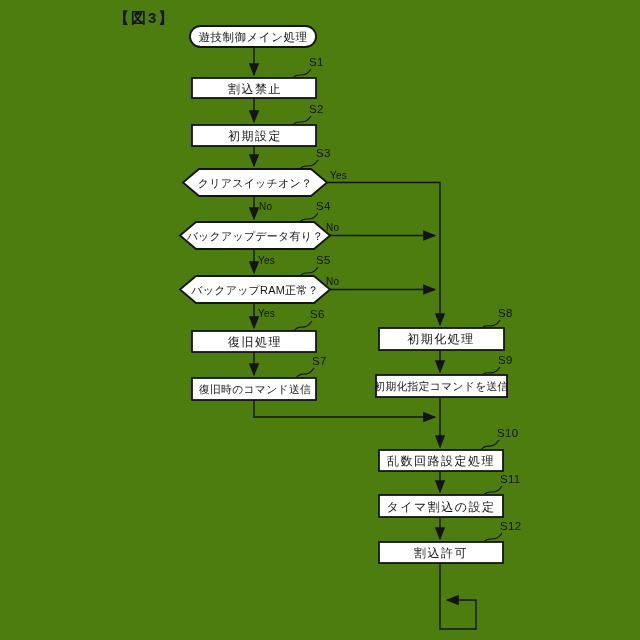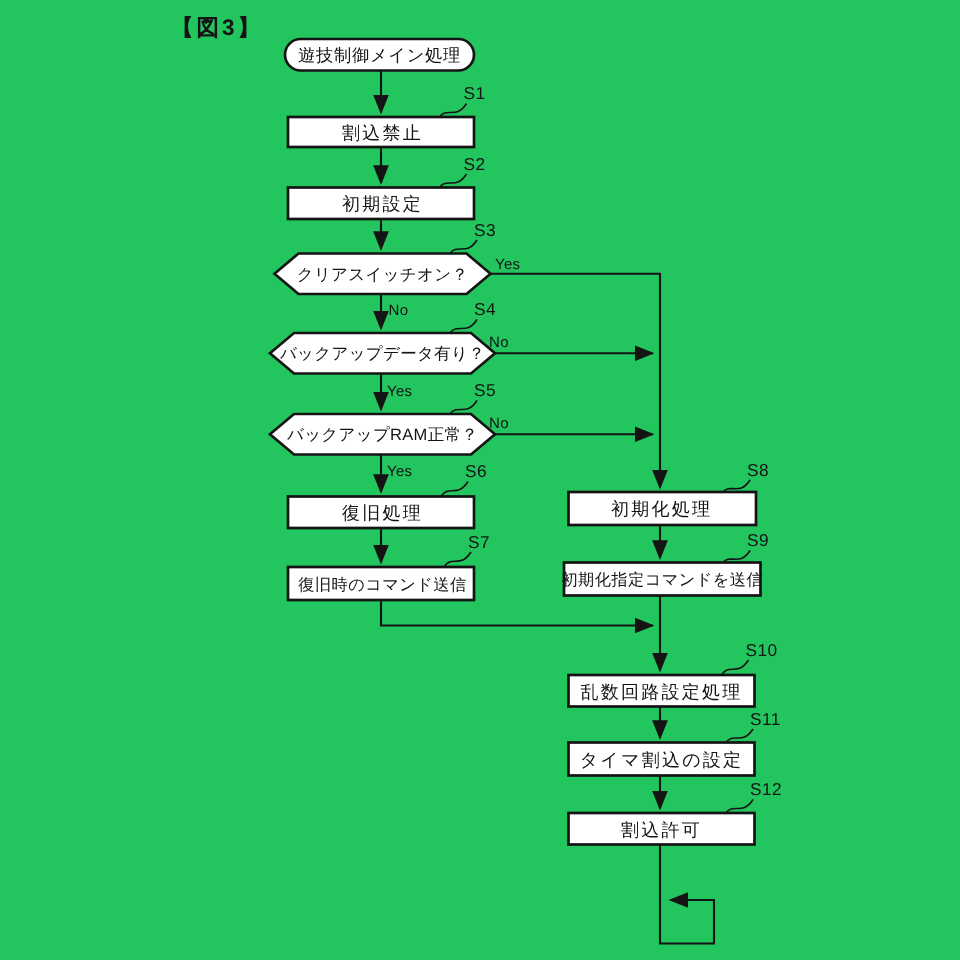--- a/index.html
+++ b/index.html
@@ -4,21 +4,21 @@
 <style>
   html, body {
     margin: 0;
     padding: 0;
     background: #ffffff;
   }
   .canvas {
     width: 640px;
     height: 640px;
     position: relative;
-    background: #22c55e;
+    background: #4d7c0f;
     overflow: hidden;
   }
   svg { display: block; }
   text {
     font-family: "Liberation Sans", "DejaVu Sans", sans-serif;
     fill: #141414;
   }
   .fig-title {
     font-size: 15px;
     font-weight: bold;

